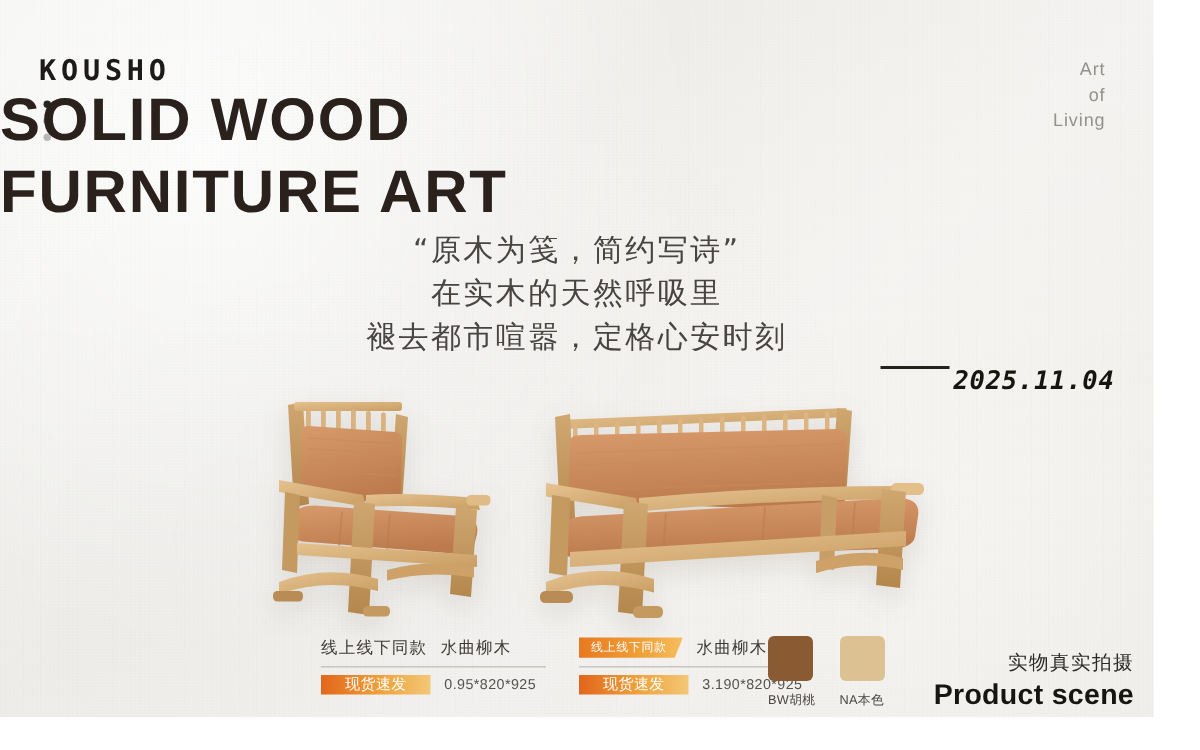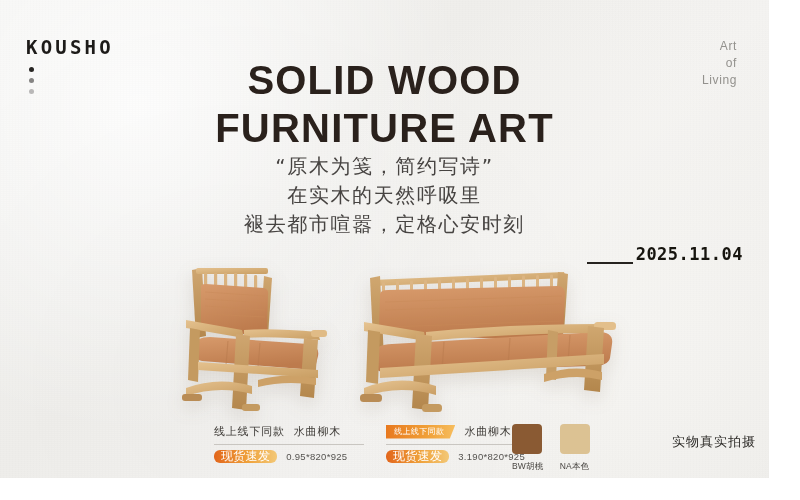--- a/index.html
+++ b/index.html
@@ -40,36 +40,36 @@
   .logo-dots i:nth-child(3){opacity:.3;}
 
   
   .corner-tag{
     position:absolute;right:32px;top:38px;text-align:right;
     font-size:12px;line-height:17px;color:#93918d;letter-spacing:.6px;
   }
 
   
   .headline{
-    position:absolute;left:0;right:0;top:56px;text-align:center;
+    position:absolute;left:0;right:0;top:56px;text-align:left;
     color:#2a211c;font-weight:800;font-size:40px;line-height:48px;
     letter-spacing:1.2px;
   }
   .headline div{white-space:nowrap;}
 
   
   .subcopy{
     position:absolute;left:0;right:0;top:152px;text-align:center;
     color:#474442;font-size:20px;line-height:29px;letter-spacing:1.6px;
     font-family:"DejaVu Sans","Liberation Sans",sans-serif;font-weight:400;
   }
 
   
   .datewrap{
-    position:absolute;right:26px;top:244px;display:flex;align-items:flex-end;gap:3px;
+    position:absolute;right:26px;top:244px;display:flex;align-items:flex-start;gap:3px;font-style:italic;
   }
   .date-rule{width:46px;height:2px;background:#26231f;}
   .date-text{
     font-family:"DejaVu Sans Mono","Liberation Mono",monospace;
     font-size:17px;font-weight:700;color:#17150f;letter-spacing:.5px;
   }
 
   
   .shot{position:absolute;}
   .shot-chair{left:168px;top:258px;width:180px;height:165px;}
@@ -86,24 +86,23 @@
   .ribbon{
     display:inline-block;color:#fff;font-size:8px;letter-spacing:.4px;
     padding:2px 11px 2px 8px;
     background:linear-gradient(90deg,#e8791f 0%,#f0a038 60%,#f6bd5e 100%);
     clip-path:polygon(0 0,100% 0,92% 100%,0 100%);
     line-height:10px;
   }
   .cap-rule{height:1px;background:#c9c6c1;margin:5px 0 5px 0;width:150px;}
   .cap-row2{display:flex;align-items:center;gap:9px;white-space:nowrap;}
   .chip{
-    display:inline-block;color:#fff;font-size:12px;letter-spacing:.3px;
-    padding:2px 7px;line-height:9px;
+    display:inline-block;color:#fff;font-size:10px;letter-spacing:.3px;
+    padding:2px 16px;line-height:9px;
     background:linear-gradient(90deg,#e2661b 0%,#efa23b 55%,#f3c877 100%);
-    border-radius:6px;
   }
   .cap-dim{font-size:9.5px;color:#555350;letter-spacing:.3px;}
 
   
   .swatches{position:absolute;left:512px;top:424px;display:flex;gap:16px;}
   .sw{text-align:center;}
   .sw-box{width:30px;height:30px;border-radius:4px;}
   .sw-label{font-size:8.5px;color:#4a4743;margin-top:7px;letter-spacing:.2px;white-space:nowrap;}
 
   
@@ -292,15 +291,16 @@
       <div class="sw-label">BW胡桃</div>
     </div>
     <div class="sw">
       <div class="sw-box" style="background:#dcc293"></div>
       <div class="sw-label">NA本色</div>
     </div>
   </div>
 
   <div class="scene">
     <div class="scene-cn">实物真实拍摄</div>
+    <div class="scene-en">Product scene</div>
   </div>
 </div>
 <div class="bottom-band"></div>
 
 </body></html>

